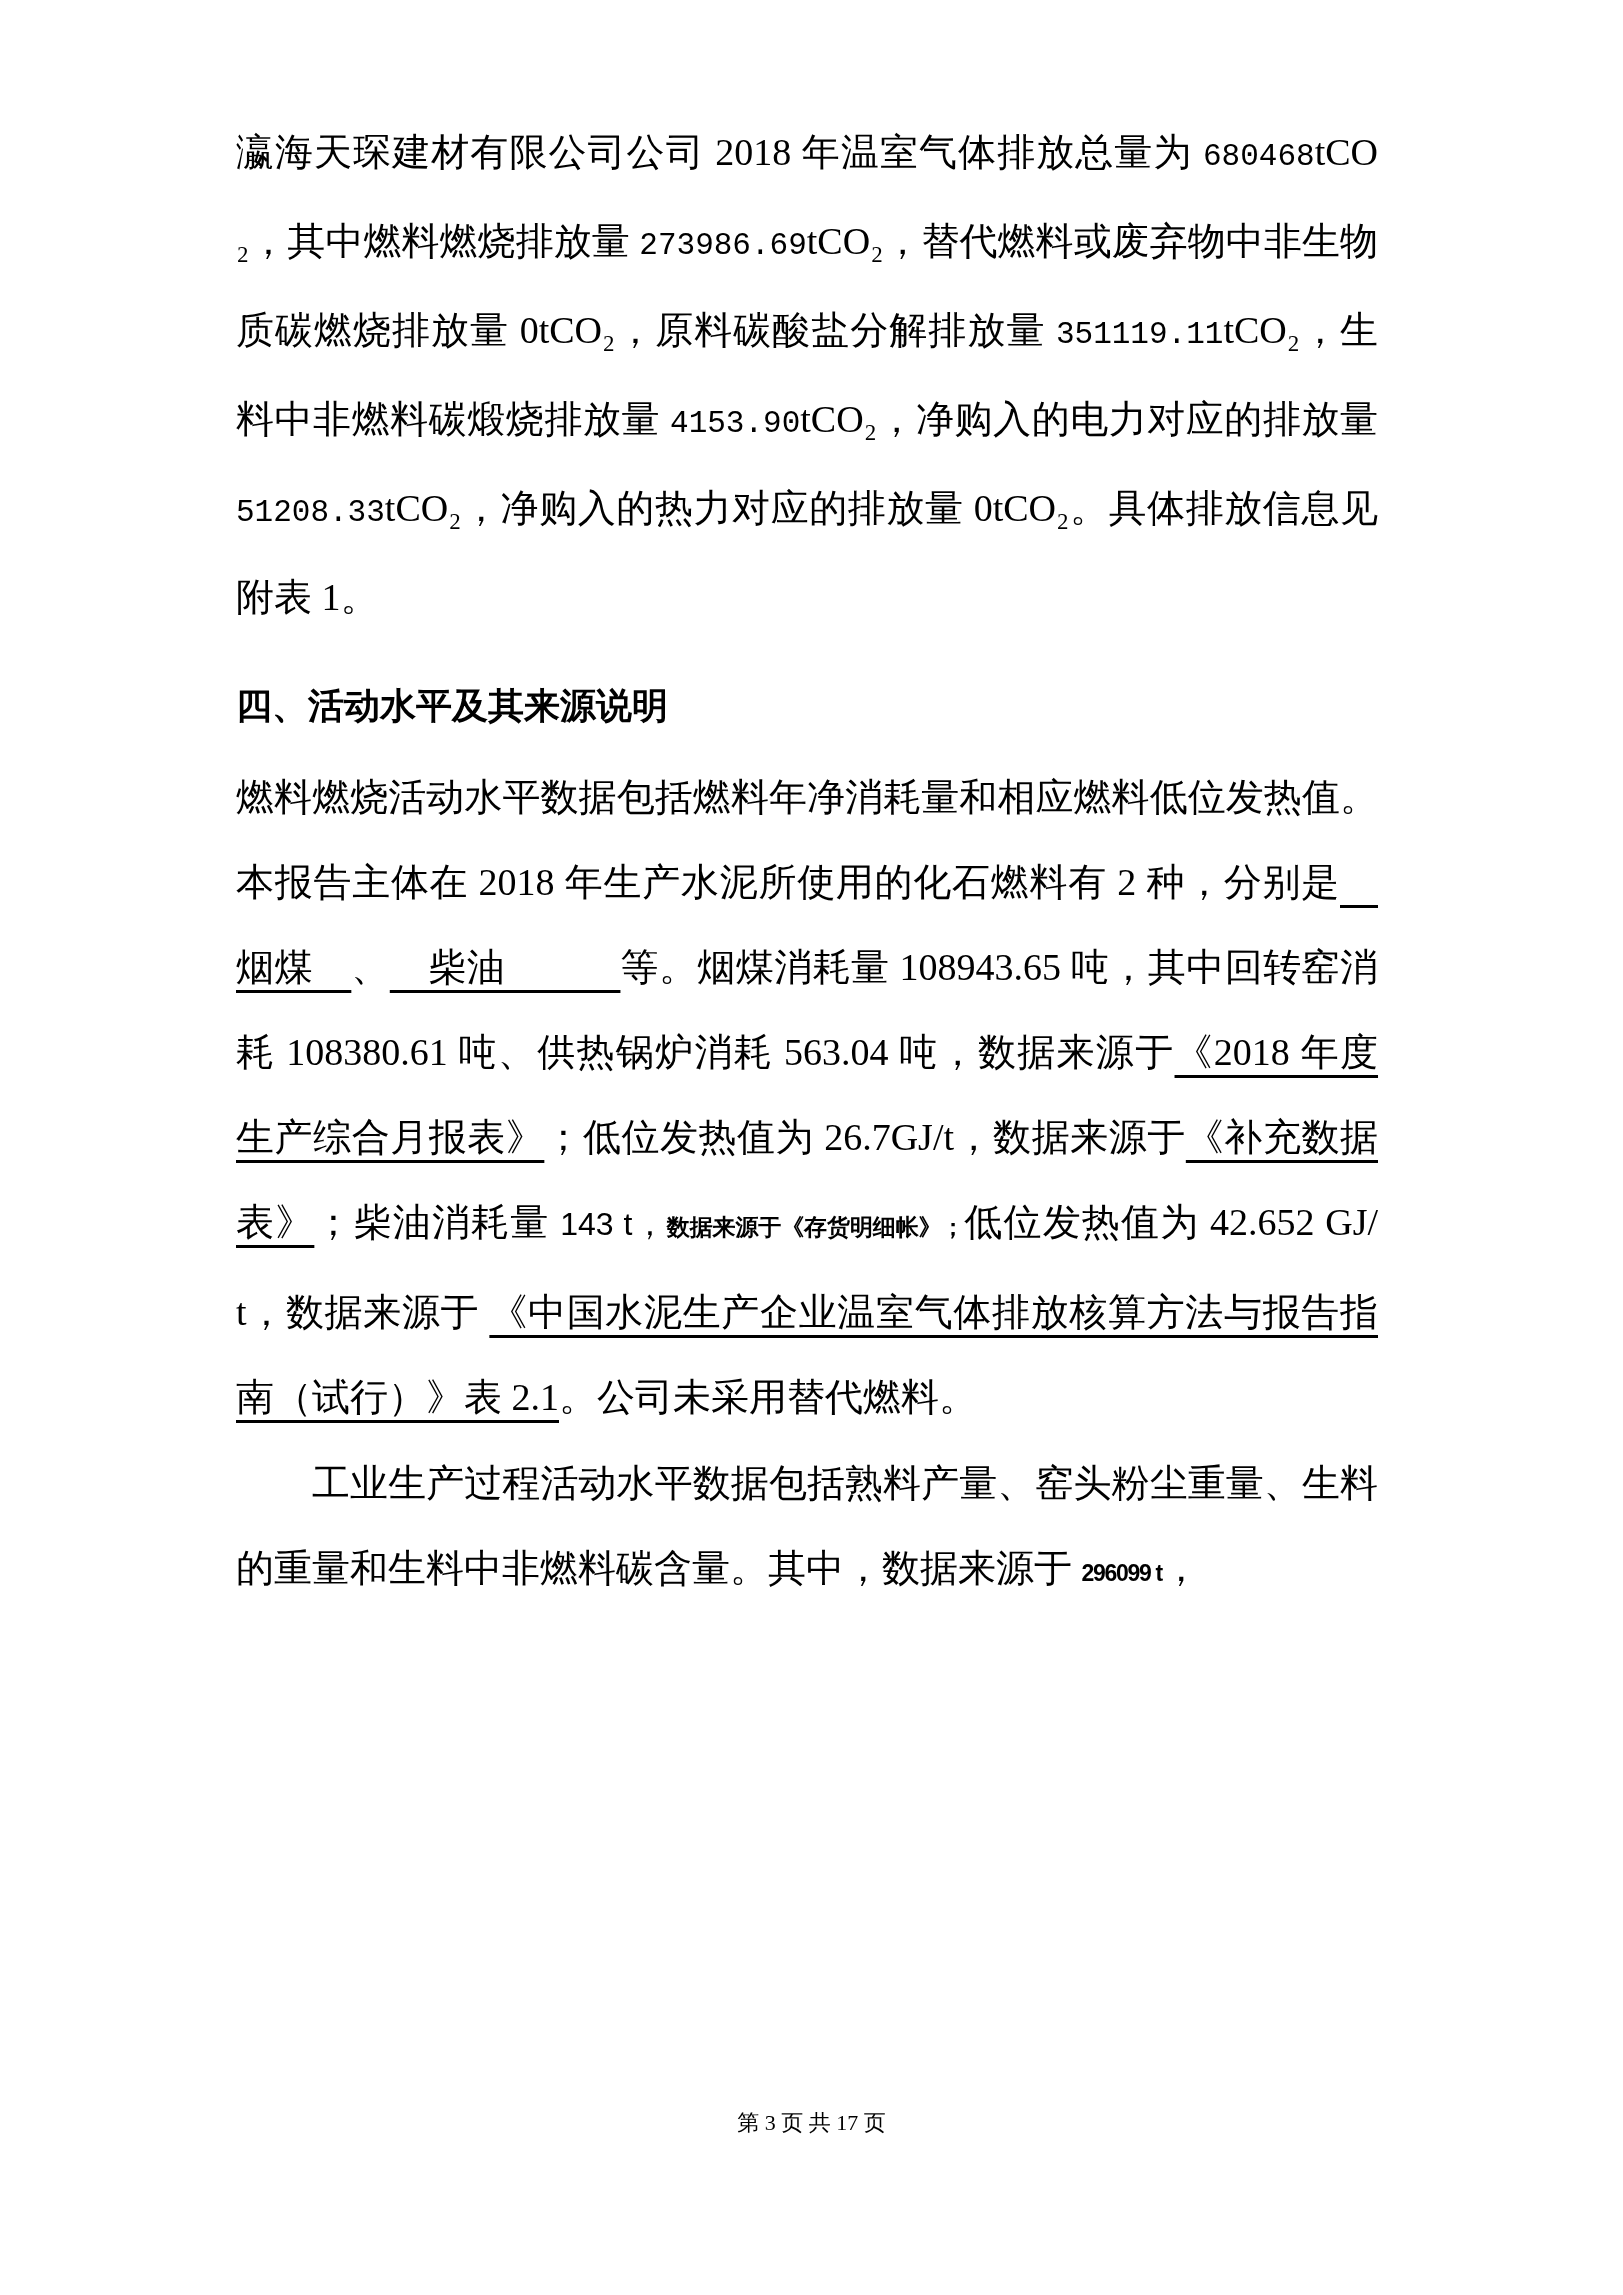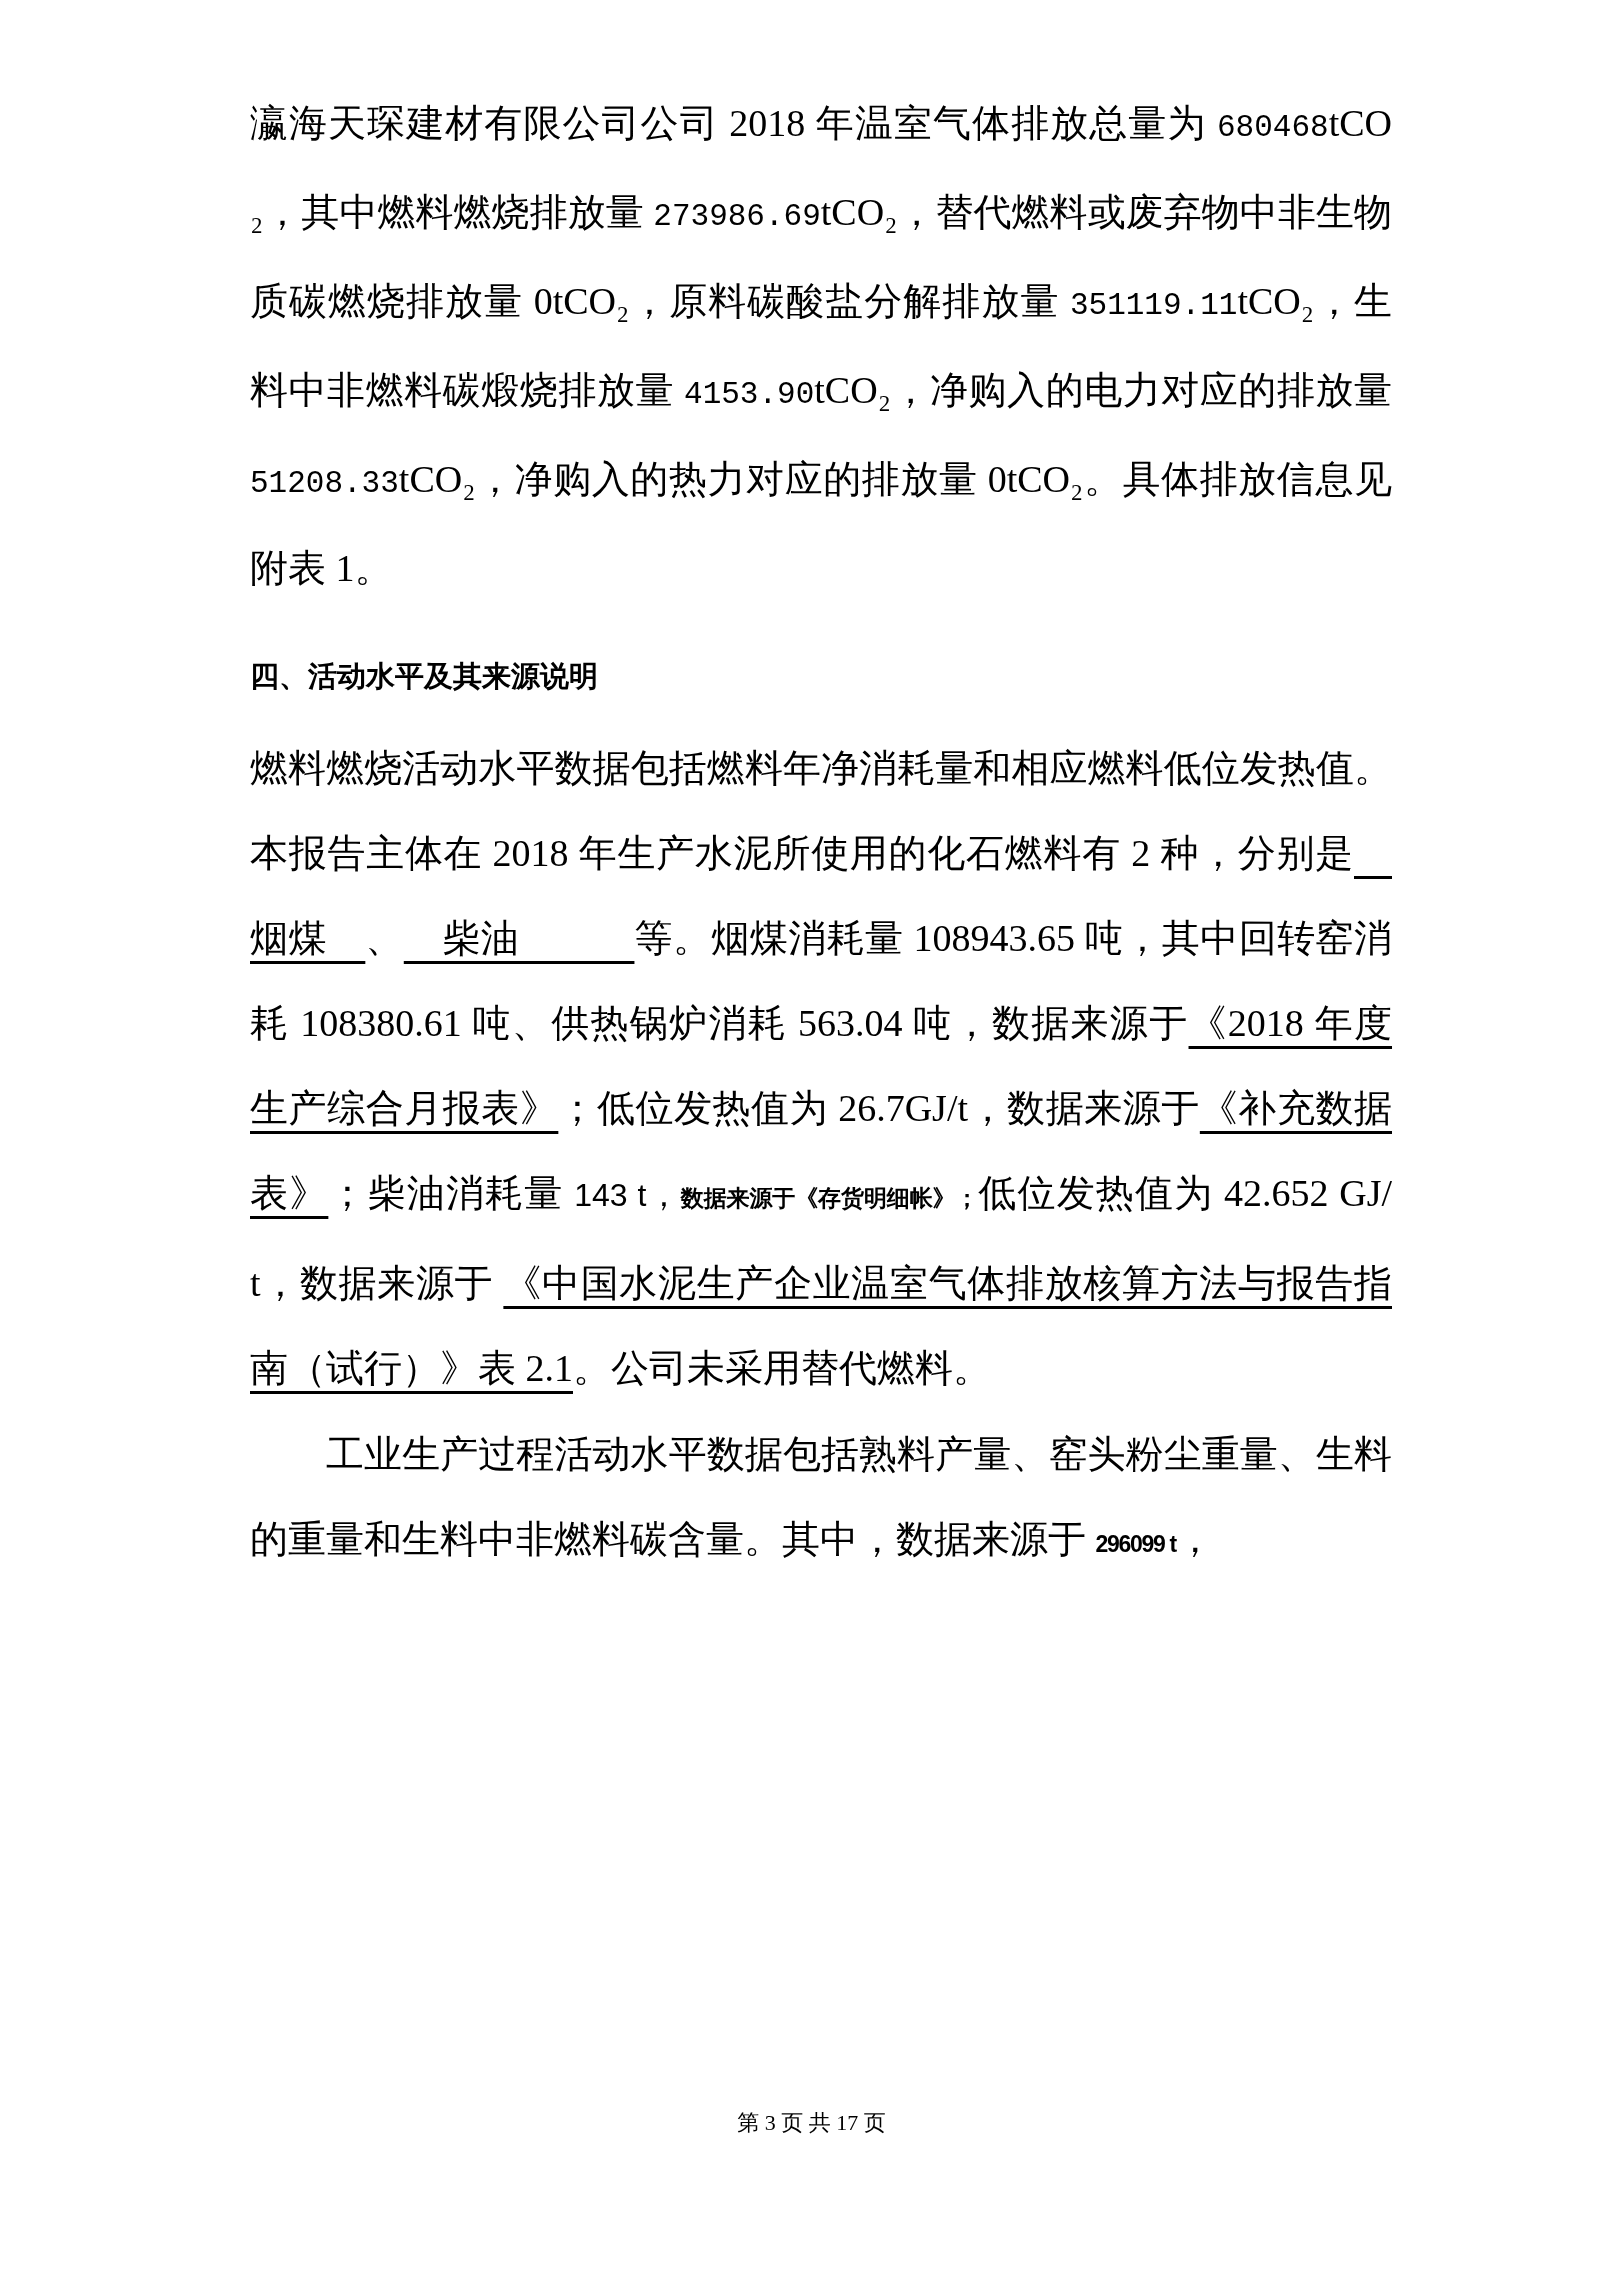--- a/index.html
+++ b/index.html
@@ -7,36 +7,36 @@
     position: relative;
     width: 1623px;
     height: 2295px;
     background: #ffffff;
     overflow: hidden;
     font-family: "Liberation Serif", serif;
     color: #000000;
   }
   .content {
     position: absolute;
-    left: 250px;
+    left: 236px;
     top: 0;
     width: 1142px;
-    padding-top: 81px;
+    padding-top: 110px;
   }
   .body-para {
     margin: 0;
     font-size: 38px;
     line-height: 85px;
     text-align: justify;
     word-break: break-all;
   }
   .para-indent { text-indent: 2em; }
   .section-heading {
     margin: 36px 0 0 0;
-    font-size: 29px;
+    font-size: 36px;
     line-height: 59px;
     font-weight: bold;
     font-family: "Liberation Sans", sans-serif;
     text-align: left;
   }
   #para-activity-intro { margin-top: 31px; }
   #para-fuel-detail { margin-top: 19.6px; }
   #para-process-data { margin-top: 1.3px; }
 
   .u {

